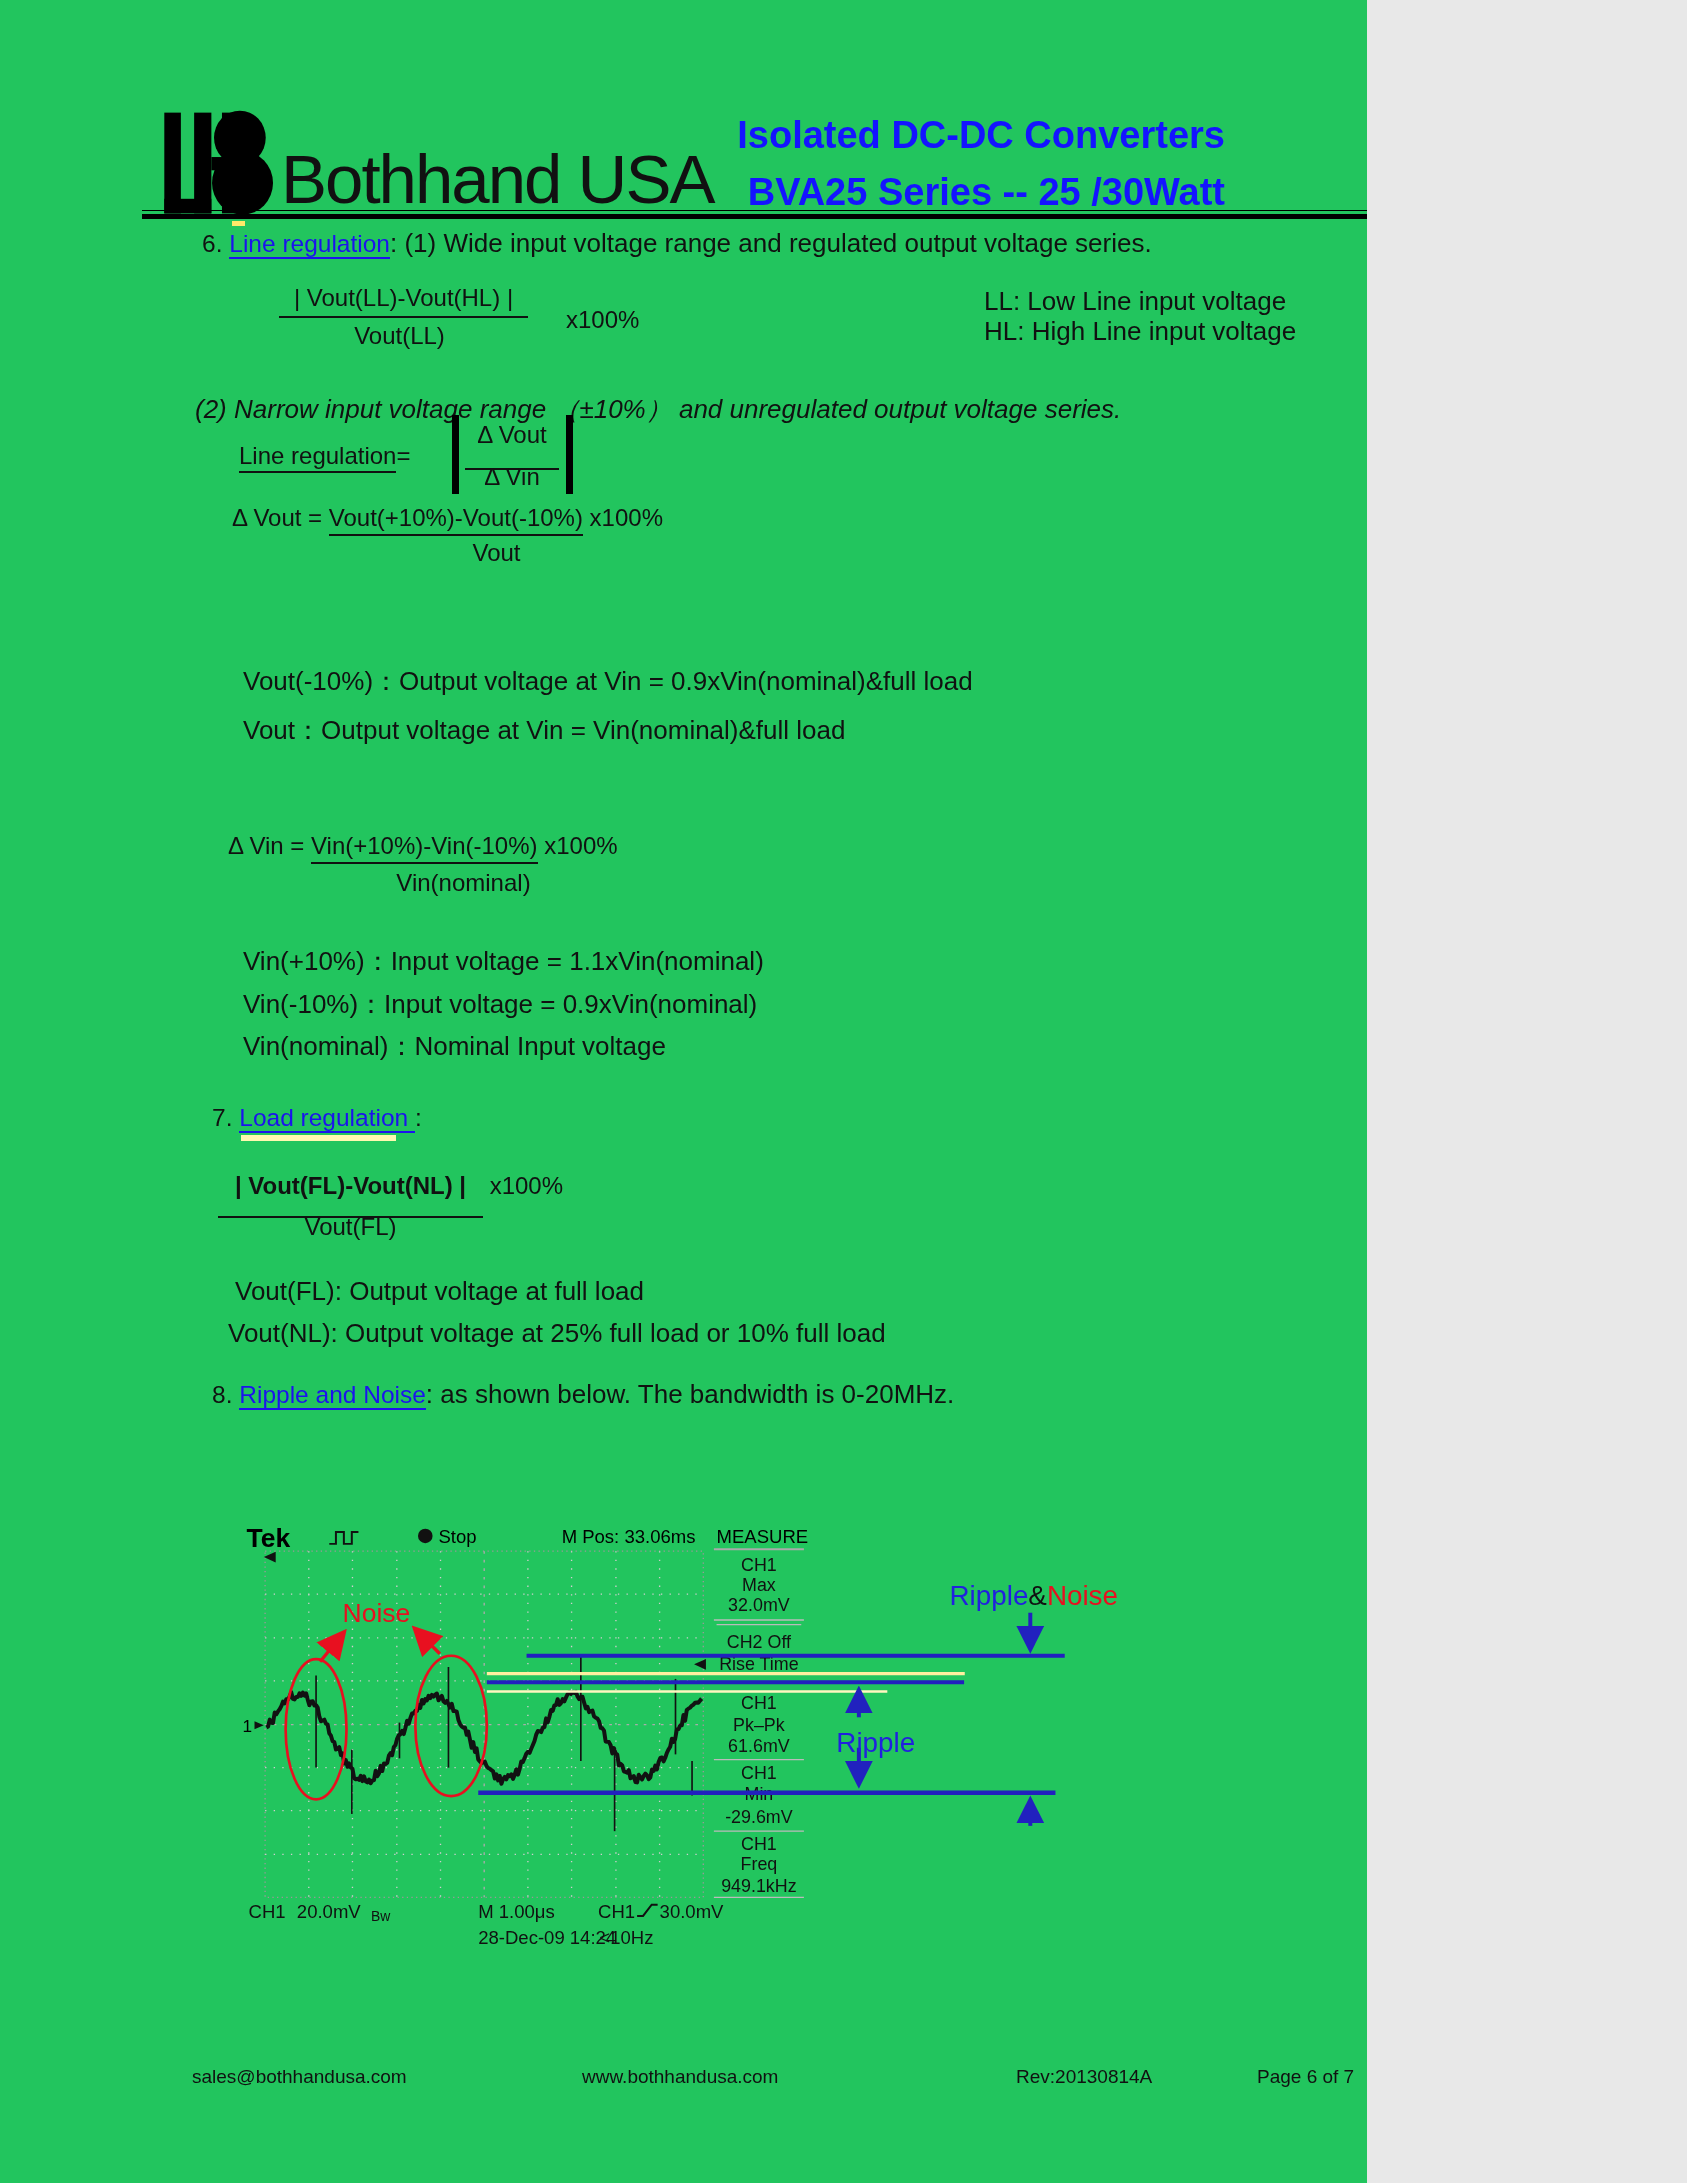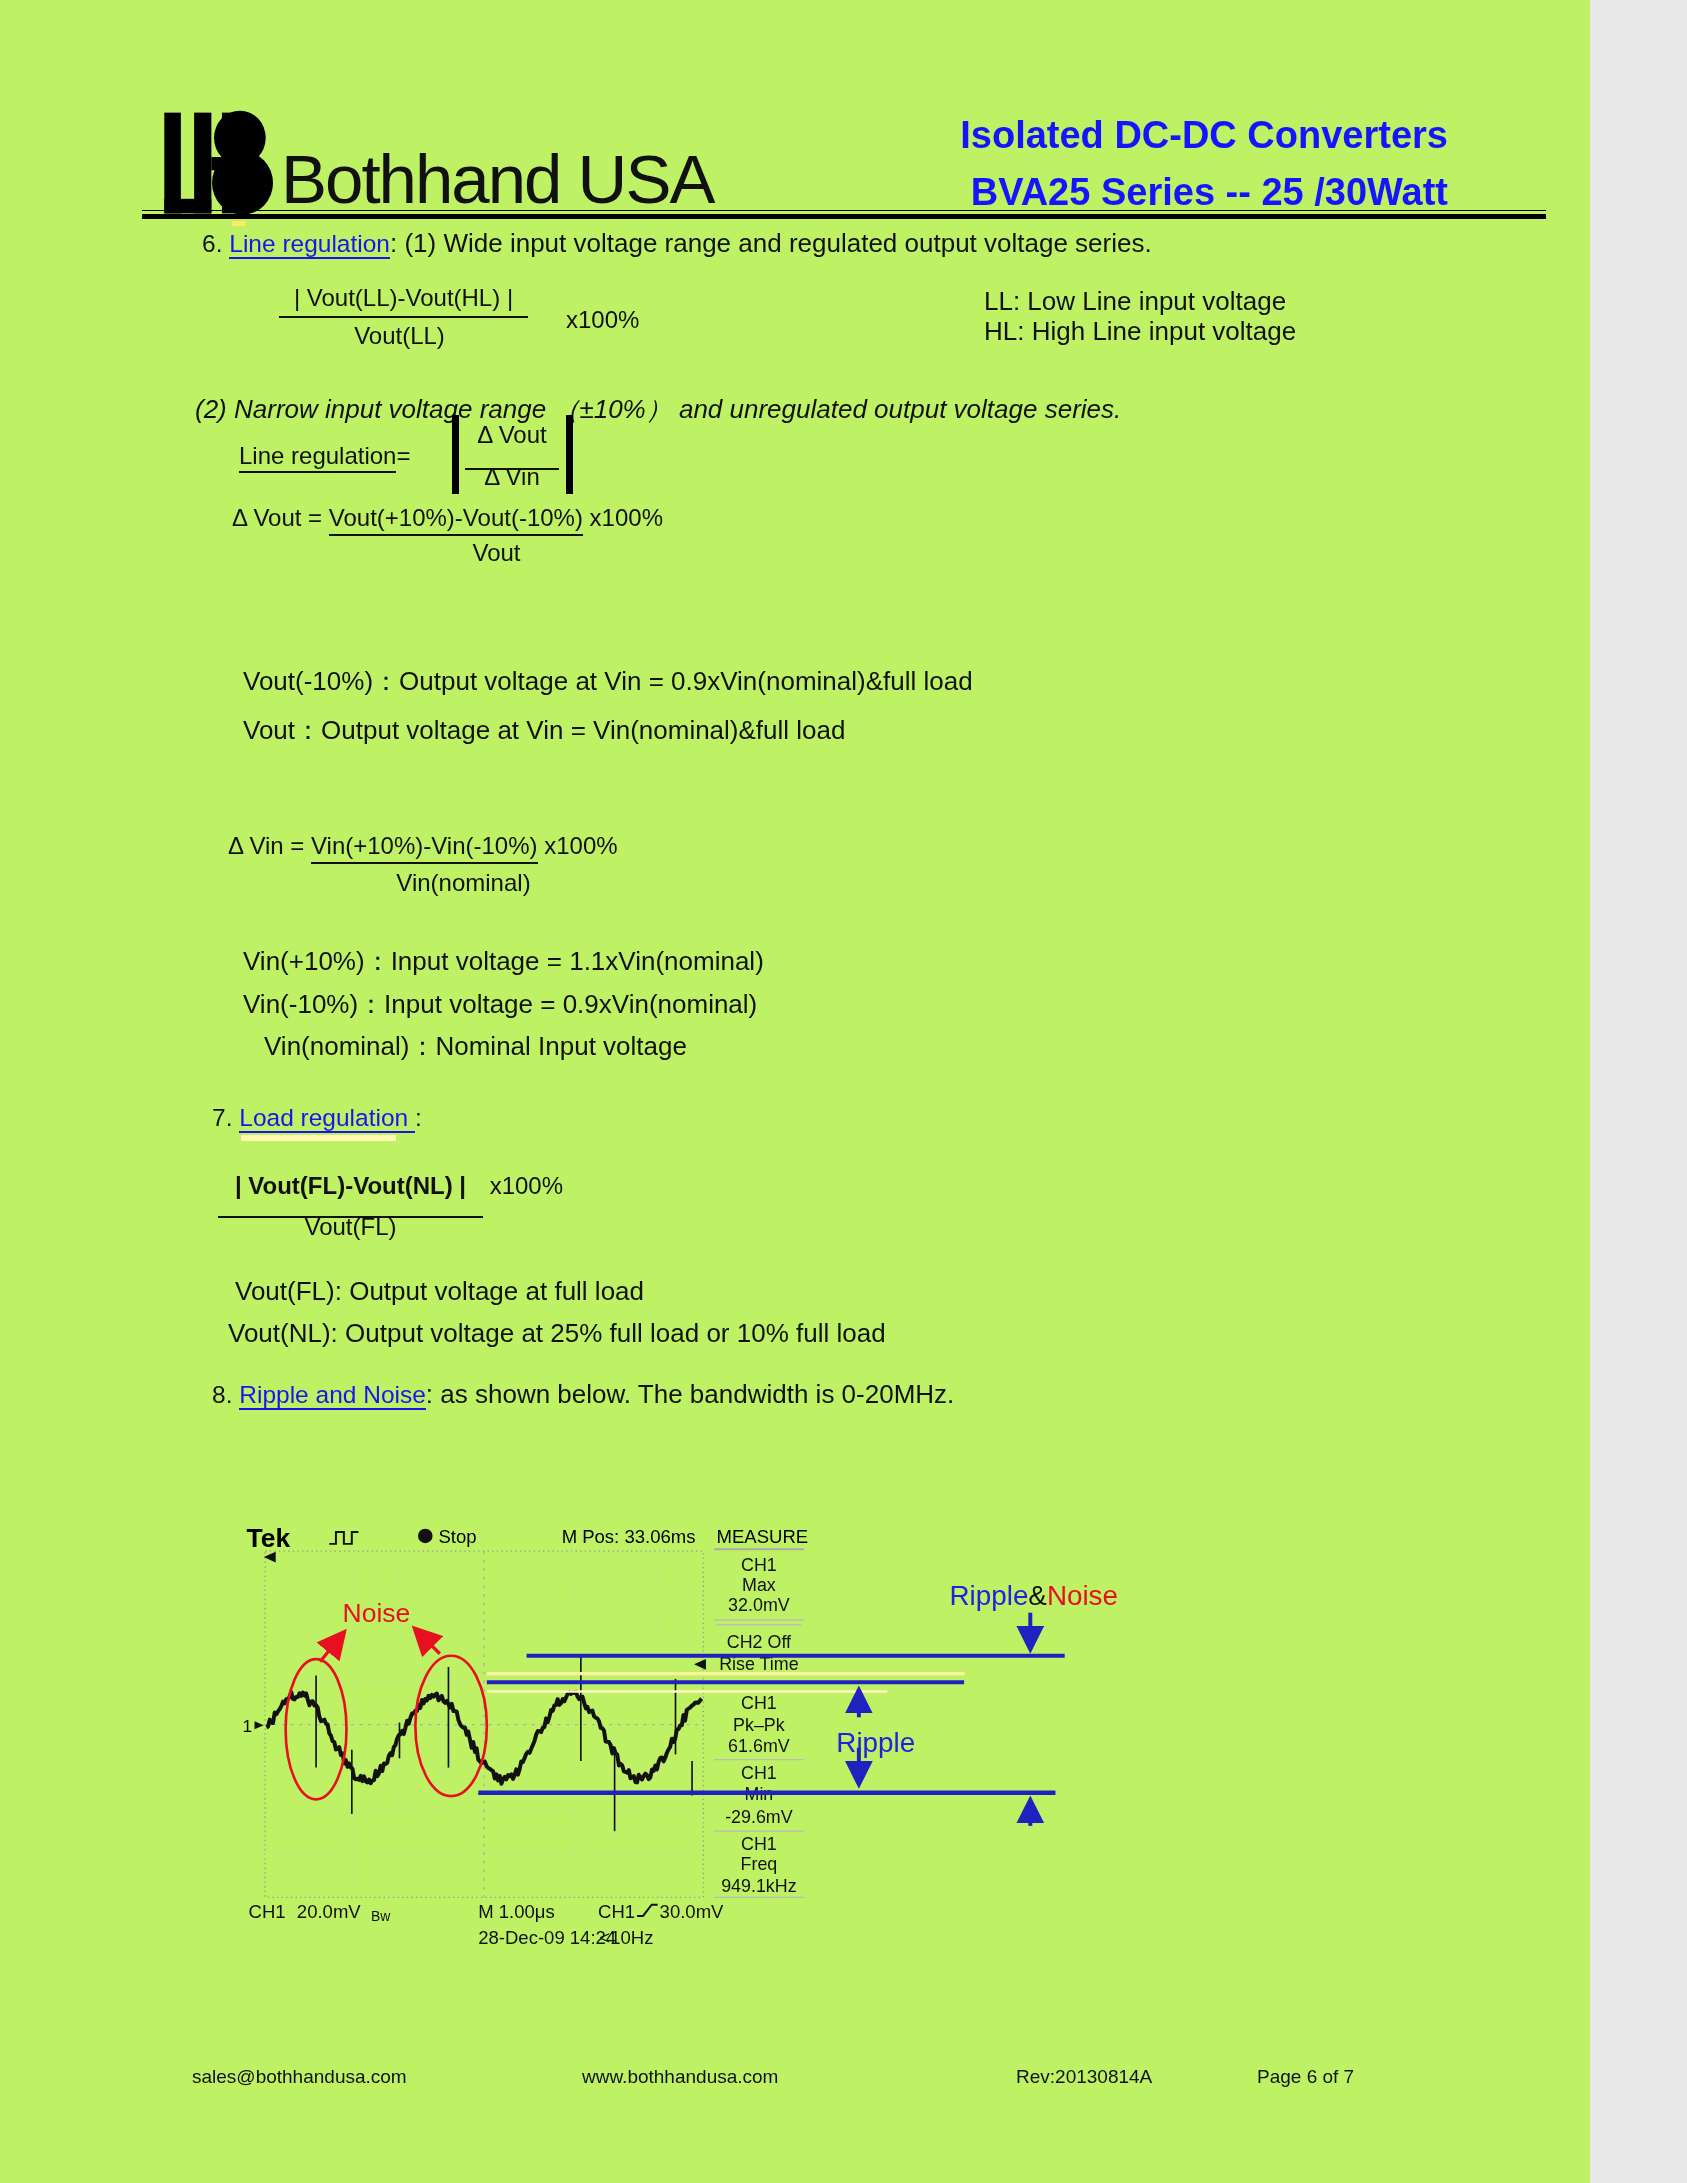--- a/index.html
+++ b/index.html
@@ -1,16 +1,16 @@
 <!DOCTYPE html>
 <html style="font-size:10.6px"><head>
 <meta charset="utf-8">
 <style>
   html,body{margin:0;padding:0;background:#e8e8e8;}
-  #page{position:relative;width:1590px;height:2183px;background:#bef264;overflow:hidden;
+  #page{position:relative;width:1367px;height:2183px;background:#22c55e;overflow:hidden;
         font-family:"Liberation Sans",sans-serif;color:#111;}
   .abs{position:absolute;}
   .body-txt{font-size:26px;white-space:nowrap;}
   .heading-num{font-size:24.5px;}
   .link{color:#1c12ee;border-bottom:2.6px solid #1c12ee;text-decoration:none;}
   .formula{font-size:24px;white-space:nowrap;}
   .frac-num{text-align:center;border-bottom:2.6px solid #111;padding:0 4px 4px 4px;}
   .frac-den{text-align:center;}
   .hdr-title{color:#1414ff;font-weight:bold;font-size:38px;line-height:1.5;text-align:right;white-space:nowrap;}
   .logo-text{font-size:69px;letter-spacing:-2px;white-space:nowrap;}
@@ -76,21 +76,21 @@
 
   <div class="abs formula" style="left:228px;top:832px;">
     <span>Δ Vin =</span>
     <span style="border-bottom:2.6px solid #111;padding-bottom:3.3px;">Vin(+10%)-Vin(-10%)</span>
     <span>x100%</span>
   </div>
   <div class="abs formula" style="left:361px;top:869px;width:205px;text-align:center;">Vin(nominal)</div>
 
   <div class="abs body-txt" style="left:243px;top:944px;">Vin(+10%)：Input voltage = 1.1xVin(nominal)</div>
   <div class="abs body-txt" style="left:243px;top:987px;">Vin(-10%)：Input voltage = 0.9xVin(nominal)</div>
-  <div class="abs body-txt" style="left:243px;top:1029px;margin-left:21px;">Vin(nominal)：Nominal Input voltage</div>
+  <div class="abs body-txt" style="left:243px;top:1029px;">Vin(nominal)：Nominal Input voltage</div>
 
   <div class="abs hl-yellow" style="left:241px;top:1135px;width:155px;height:6px;"></div>
   <div class="abs heading-num" style="left:212px;top:1104px;white-space:nowrap;">
     <span>7.</span>
     <a class="link" href="#">Load regulation </a><span>:</span>
   </div>
 
   <div class="abs formula" style="left:218px;top:1172px;white-space:nowrap;">
     <span style="display:inline-block;width:265px;text-align:center;border-bottom:2.6px solid #111;padding-bottom:16px;font-weight:bold;">| Vout(FL)-Vout(NL) |</span>
     <span>x100%</span>

